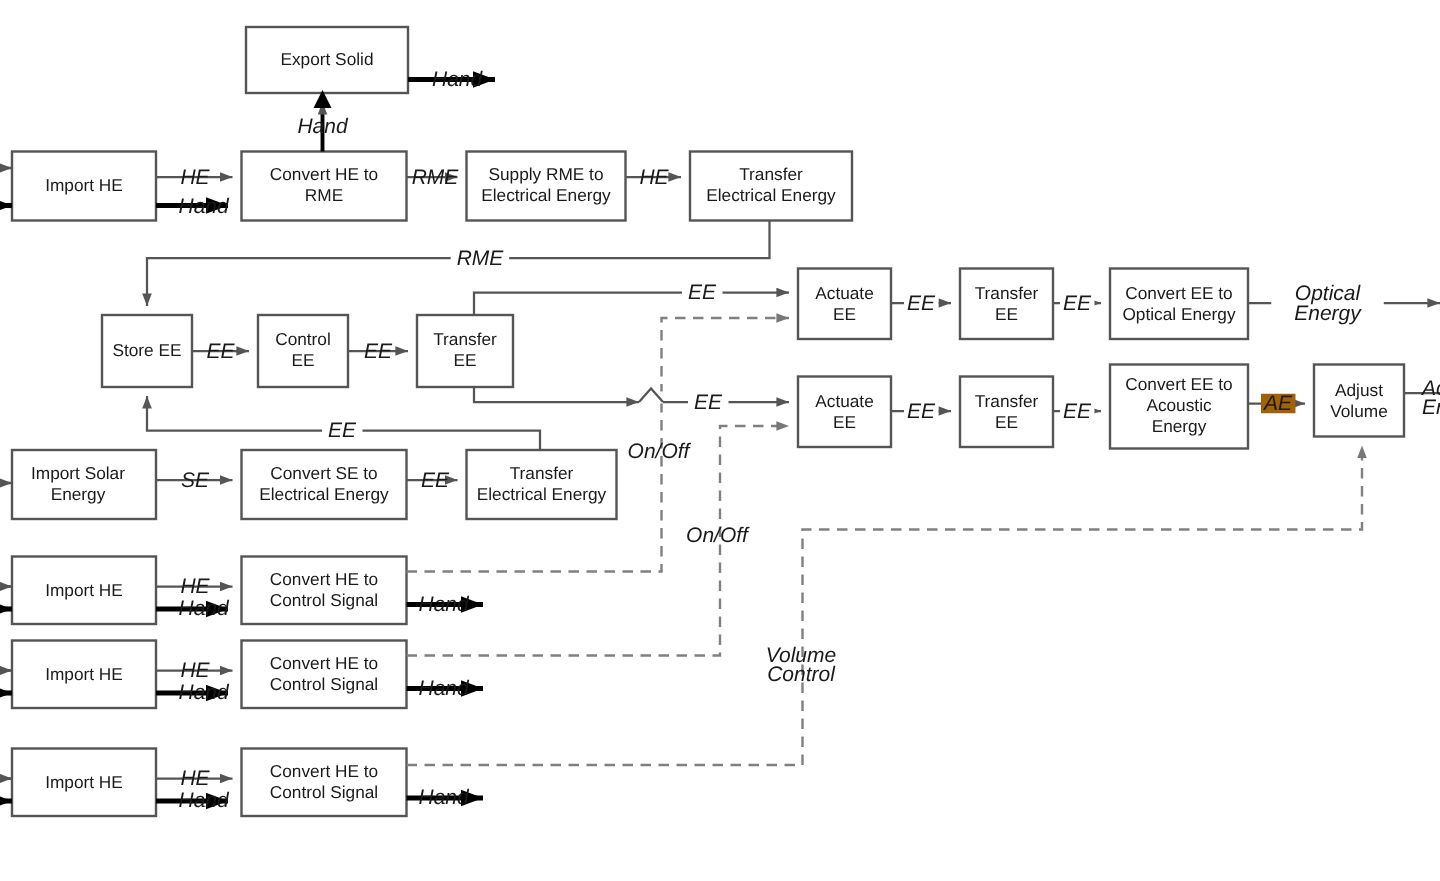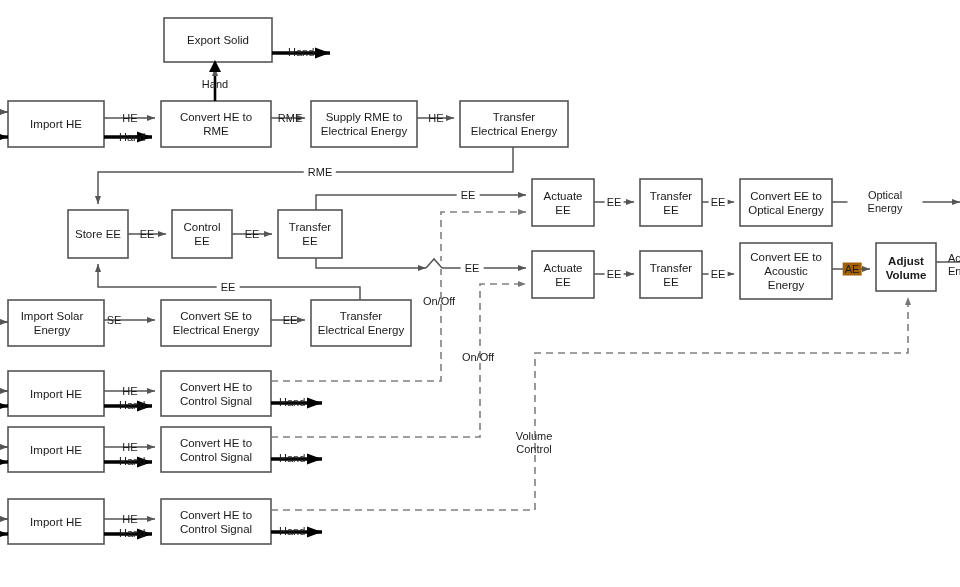--- a/index.html
+++ b/index.html
@@ -11,25 +11,26 @@
     display:flex;align-items:center;justify-content:center;
     text-align:center;
     font-size:11.5px;
     color:#1a1a1a;
     line-height:14px;
     pointer-events:none;
     white-space:pre-line;
   }
   .edgelabel{
     position:absolute;
-    font-size:11px;
+    font-size:14px;
     color:#1a1a1a;
     line-height:13px;
     white-space:pre-line;
     pointer-events:none;
+    font-style:italic;
   }
   .edgelabel.ctr{transform:translate(-50%,-50%);text-align:center;}
 </style>
 </head>
 <body>
 
 <div id="canvas">
 
   <svg id="svgroot" viewBox="0 0 960 587" xmlns="http://www.w3.org/2000/svg">
     <defs>
@@ -168,21 +169,21 @@
 EE</div>
   <div class="boxlabel" style="left:740px;top:179px;width:92px;height:47px;">Convert EE to
 Optical Energy</div>
   <div class="boxlabel" style="left:532px;top:251px;width:62px;height:47px;">Actuate
 EE</div>
   <div class="boxlabel" style="left:640px;top:251px;width:62px;height:47px;">Transfer
 EE</div>
   <div class="boxlabel" style="left:740px;top:243px;width:92px;height:56px;">Convert EE to
 Acoustic
 Energy</div>
-  <div class="boxlabel" style="left:876px;top:243px;width:60px;height:50px;font-weight:bold;">Adjust
+  <div class="boxlabel" style="left:876px;top:243px;width:60px;height:50px;">Adjust
 Volume</div>
   <div class="boxlabel" style="left:8px;top:300px;width:88px;height:46px;">Import Solar
 Energy</div>
   <div class="boxlabel" style="left:161px;top:300px;width:110px;height:46px;">Convert SE to
 Electrical Energy</div>
   <div class="boxlabel" style="left:311px;top:300px;width:100px;height:46px;">Transfer
 Electrical Energy</div>
   <div class="boxlabel" style="left:8px;top:371px;width:96px;height:45px;">Import HE</div>
   <div class="boxlabel" style="left:161px;top:371px;width:110px;height:45px;">Convert HE to
 Control Signal</div>
@@ -207,21 +208,21 @@
   <div class="edgelabel ctr" style="left:718px;top:202px;background:#ffffff;padding:0 2px;">EE</div>
   <div class="edgelabel ctr" style="left:885px;top:202px;background:#ffffff;padding:0 4px;">Optical Energy</div>
   <div class="edgelabel ctr" style="left:472px;top:268px;background:#ffffff;padding:0 4px;">EE</div>
   <div class="edgelabel ctr" style="left:614px;top:274px;background:#ffffff;padding:0 2px;">EE</div>
   <div class="edgelabel ctr" style="left:718px;top:274px;background:#ffffff;padding:0 2px;">EE</div>
   <div class="edgelabel ctr" style="left:852px;top:269px;background:#a16207;padding:0 2px;">AE</div>
   <div class="edgelabel" style="left:948px;top:252px;">Acoustic
 Energy</div>
   <div class="edgelabel ctr" style="left:228px;top:287px;background:#ffffff;padding:0 4px;">EE</div>
   <div class="edgelabel ctr" style="left:439px;top:301px;">On/Off</div>
-  <div class="edgelabel ctr" style="left:114px;top:320px;">SE</div>
+  <div class="edgelabel ctr" style="left:130px;top:320px;">SE</div>
   <div class="edgelabel ctr" style="left:290px;top:320px;">EE</div>
   <div class="edgelabel ctr" style="left:478px;top:357px;">On/Off</div>
   <div class="edgelabel ctr" style="left:130px;top:391px;">HE</div>
   <div class="edgelabel" style="left:119px;top:399px;">Hand</div>
   <div class="edgelabel" style="left:279px;top:396px;">Hand</div>
   <div class="edgelabel ctr" style="left:130px;top:447px;">HE</div>
   <div class="edgelabel" style="left:119px;top:455px;">Hand</div>
   <div class="edgelabel" style="left:279px;top:452px;">Hand</div>
   <div class="edgelabel ctr" style="left:534px;top:443px;text-align:center;">Volume
 Control</div>

